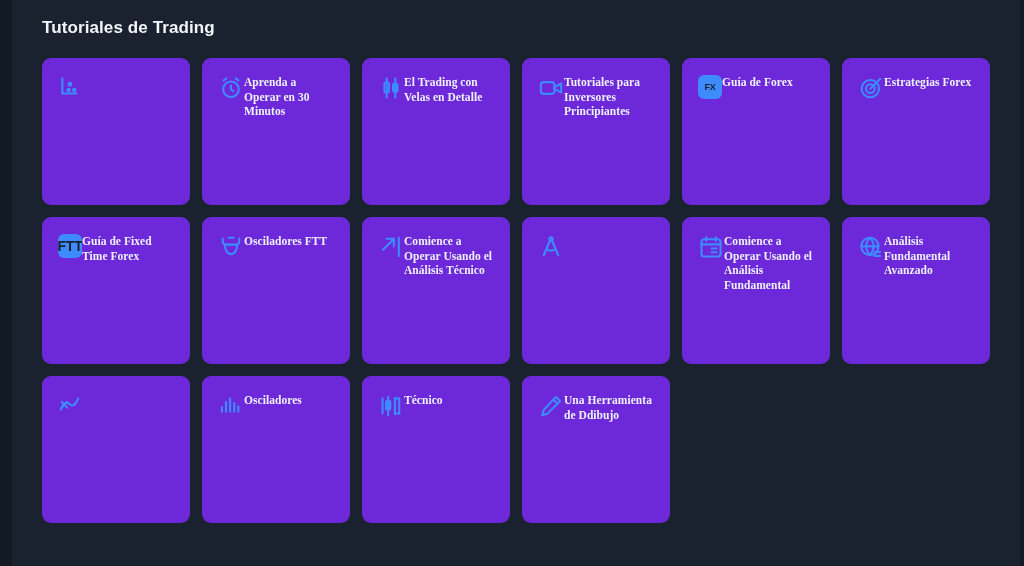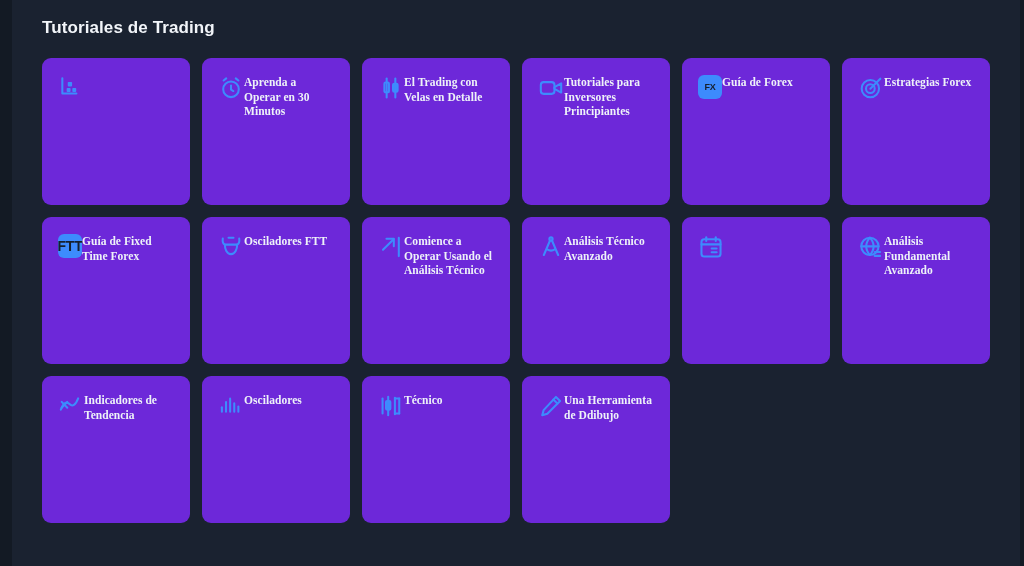--- a/index.html
+++ b/index.html
@@ -197,33 +197,33 @@
         </div>
         <div class="card">
           <span class="card-icon">
             <svg viewBox="0 0 24 24" fill="none" stroke="currentColor" stroke-width="1.9" stroke-linecap="round" stroke-linejoin="round">
               <circle cx="12" cy="4.6" r="1.5"></circle>
               <path d="M11.1 6 5.4 19.4"></path>
               <path d="M12.9 6l5.7 13.4"></path>
               <path d="M8.4 14.2c2.4 1.5 4.8 1.5 7.2 0"></path>
             </svg>
           </span>
-          <div class="card-title">Análisis Técnico Avanzado</div>
         </div>
         <div class="card">
           <span class="card-icon">
             <svg viewBox="0 0 24 24" fill="none" stroke="currentColor" stroke-width="1.9" stroke-linecap="round" stroke-linejoin="round">
               <rect x="3.2" y="4.8" width="17.6" height="16" rx="2.6"></rect>
               <path d="M3.2 9.6h17.6"></path>
               <path d="M7.6 3v3.4"></path>
               <path d="M16.4 3v3.4"></path>
               <path d="M12.6 13.4h4.6"></path>
               <path d="M12.6 16.8h4.6"></path>
             </svg>
           </span>
+          <div class="card-title">Comience a Operar Usando el Análisis Fundamental</div>
         </div>
         <div class="card">
           <span class="card-icon">
             <svg viewBox="0 0 24 24" fill="none" stroke="currentColor" stroke-width="1.9" stroke-linecap="round" stroke-linejoin="round">
               <circle cx="11" cy="11.4" r="8"></circle>
               <path d="M3 11.4h16"></path>
               <path d="M11 3.4c2.3 2.4 3.4 5.2 3.4 8s-1.1 5.6-3.4 8c-2.3-2.4-3.4-5.2-3.4-8s1.1-5.6 3.4-8z"></path>
               <path d="M15.4 16.6h5"></path>
               <path d="M15.4 20.2h5"></path>
             </svg>
@@ -231,21 +231,20 @@
           <div class="card-title">Análisis Fundamental Avanzado</div>
         </div>
         <div class="card">
           <span class="card-icon">
             <svg viewBox="0 0 24 24" fill="none" stroke="currentColor" stroke-width="1.9" stroke-linecap="round" stroke-linejoin="round">
               <path d="M2.6 15.4c2.4-6.4 5.3-8 8-5.2 2.7 2.8 5.6 1.2 8-5.2"></path>
               <path d="M3.4 8.2 8.6 13.6"></path>
               <path d="M8.6 8.2 3.4 13.6"></path>
             </svg>
           </span>
-          <div class="card-title">Indicadores de Tendencia</div>
         </div>
         <div class="card">
           <span class="card-icon">
             <svg viewBox="0 0 24 24" fill="none" stroke="currentColor" stroke-width="1.9" stroke-linecap="round" stroke-linejoin="round">
               <path d="M3.6 13.2v4"></path>
               <path d="M7.4 8.4v8.8"></path>
               <path d="M11.2 5.2v12"></path>
               <path d="M15 9.6v7.6"></path>
               <path d="M18.8 12.4v4.8"></path>
             </svg>

